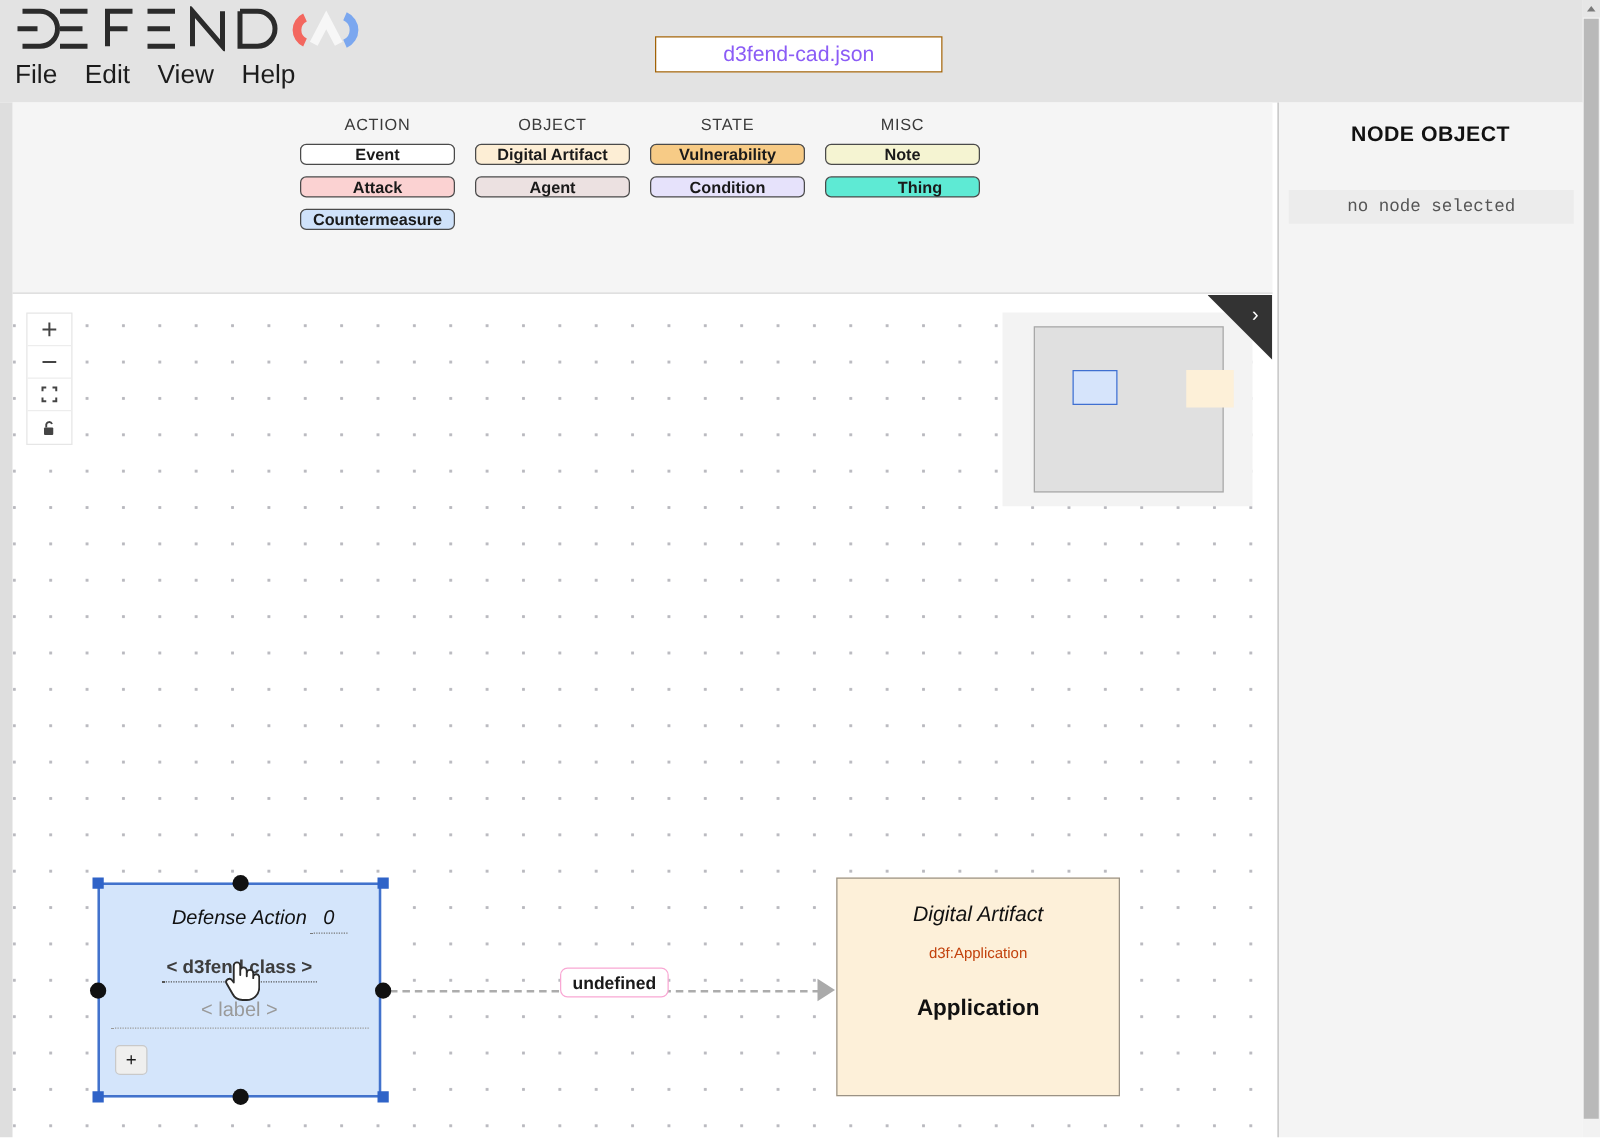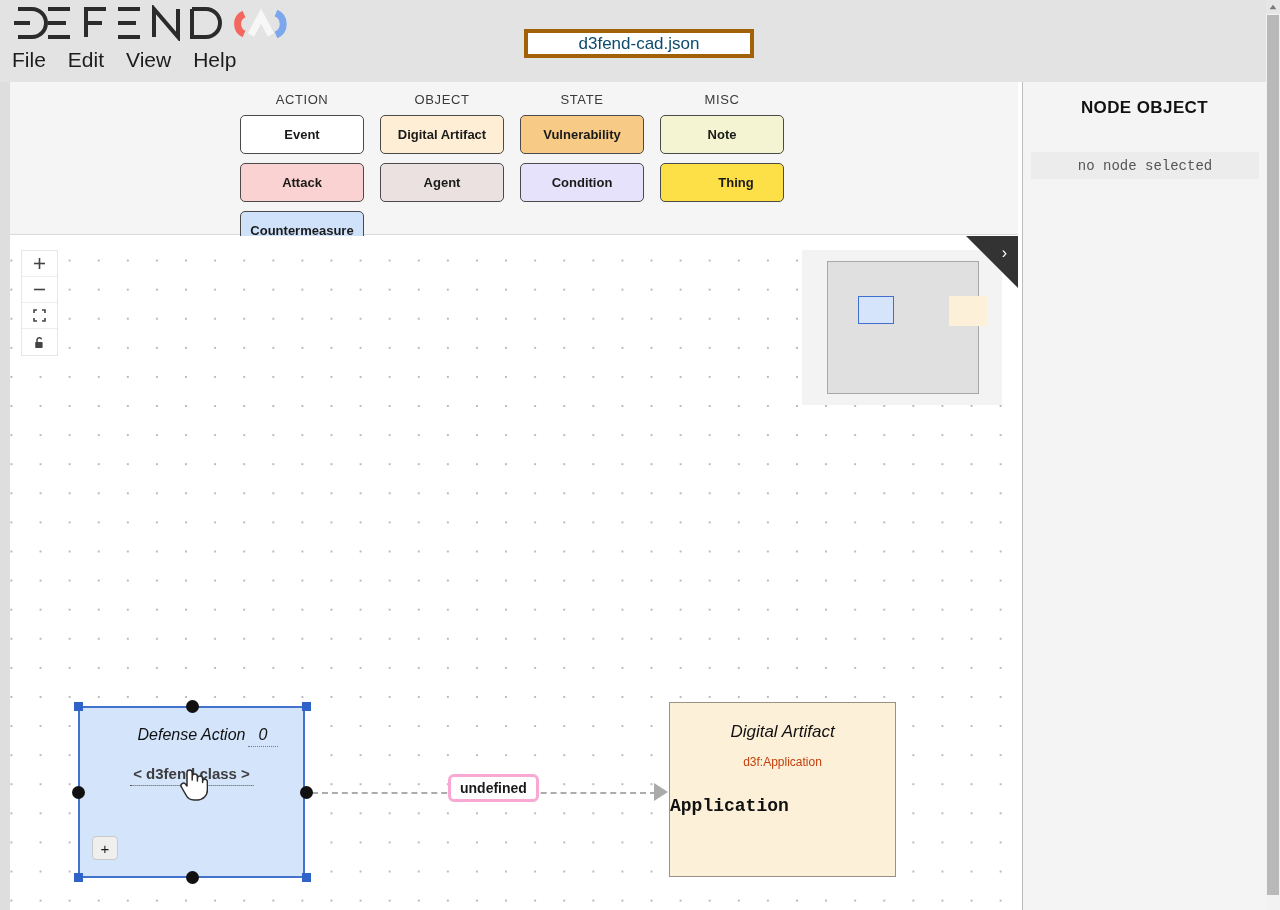--- a/index.html
+++ b/index.html
@@ -47,26 +47,26 @@
     padding: 1px 2px;
     cursor: default;
     font-family: "Liberation Sans", sans-serif;
   }
 
   #filename-box {
     position: absolute;
     left: 524px; top: 29px;
     width: 230px; height: 29px;
     background: #ffffff;
-    border: 4px solid #a16207;
+    border: 1px solid #a16207;
     display: flex;
     align-items: center;
     justify-content: center;
     font-size: 17px;
-    color: #0c4a6e;
+    color: #8b5cf6;
     box-sizing: border-box;
   }
 
   
   #palette {
     position: absolute;
     left: 10px; top: 82px;
     width: 1008px; height: 152px;
     background: #f5f5f5;
     border-bottom: 1px solid #d9d9d9;
@@ -79,21 +79,21 @@
   .pal-head {
     text-align: center;
     font-size: 13px;
     letter-spacing: 0.6px;
     color: #3a3a3a;
     margin-bottom: 8px;
     font-family: "Liberation Sans", sans-serif;
   }
   .pal-btn {
     width: 124px;
-    height: 39px;
+    height: 17px;
     margin-bottom: 9px;
     border: 1px solid #4a4a4a;
     border-radius: 5px;
     font-size: 13px;
     font-weight: bold;
     color: #1a1a1a;
     display: flex;
     align-items: center;
     justify-content: center;
     box-sizing: border-box;
@@ -291,21 +291,21 @@
     width: 0; height: 0;
     border-left: 14px solid #aaaaaa;
     border-top: 9px solid transparent;
     border-bottom: 9px solid transparent;
   }
   #edge-label {
     position: absolute;
     left: 438px; top: 538px;
     padding: 3px 9px;
     background: #ffffff;
-    border: 3px solid #f9a8d4;
+    border: 1px solid #f9a8d4;
     border-radius: 6px;
     font-size: 14px;
     font-weight: bold;
     color: #1a1a1a;
     font-family: "Liberation Sans", sans-serif;
   }
 
   
   #node-b {
     position: absolute;
@@ -332,24 +332,25 @@
     width: 100%;
     text-align: center;
     font-size: 12px;
     color: #c2410c;
     font-family: "Liberation Sans", sans-serif;
   }
   .nb-name {
     position: absolute;
     left: 0; top: 93px;
     width: 100%;
+    text-align: center;
     font-size: 18px;
     font-weight: bold;
     color: #111;
-    font-family: Liberation Mono, monospace;
+    font-family: Liberation Sans, sans-serif;
   }
 
   
   #cursor-hand {
     position: absolute;
     left: 168px; top: 530px;
     z-index: 30;
     pointer-events: none;
   }
 
@@ -473,21 +474,21 @@
 
   <div class="pal-col" style="left:510px;">
     <div class="pal-head">STATE</div>
     <div class="pal-btn" style="background:#f7cb86;">Vulnerability</div>
     <div class="pal-btn" style="background:#e6e2fb;">Condition</div>
   </div>
 
   <div class="pal-col" style="left:650px;">
     <div class="pal-head">MISC</div>
     <div class="pal-btn" style="background:#f5f4d2;">Note</div>
-    <div class="pal-btn" style="background:#fde047;padding-left:28px;">Thing</div>
+    <div class="pal-btn" style="background:#5eead4;padding-left:28px;">Thing</div>
   </div>
 </div>
 
 <div id="canvas-wrap">
   <div id="grid"></div>
 
   <div id="canvas-tools">
     <div class="ctool">
       <svg width="15" height="15" viewBox="0 0 15 15">
           <g stroke="#444" stroke-width="1.6">
@@ -531,20 +532,21 @@
   </div>
 
   <div id="edge-line"></div>
   <div id="edge-arrow"></div>
   <div id="edge-label">undefined</div>
 
   <div id="node-a">
     <div class="na-type">Defense Action</div>
     <div class="na-num">0</div>
     <div class="na-class">&lt; d3fend class &gt;</div>
+    <div class="na-label">&lt; label &gt;</div>
     <div id="na-add">+</div>
   </div>
 
   <div class="handle-sq" style="left:64px;  top:466px;"></div>
   <div class="handle-sq" style="left:292px; top:466px;"></div>
   <div class="handle-sq" style="left:64px;  top:637px;"></div>
   <div class="handle-sq" style="left:292px; top:637px;"></div>
   <div class="handle-dot" style="left:176px; top:464px;"></div>
   <div class="handle-dot" style="left:176px; top:635px;"></div>
   <div class="handle-dot" style="left:62px;  top:550px;"></div>

